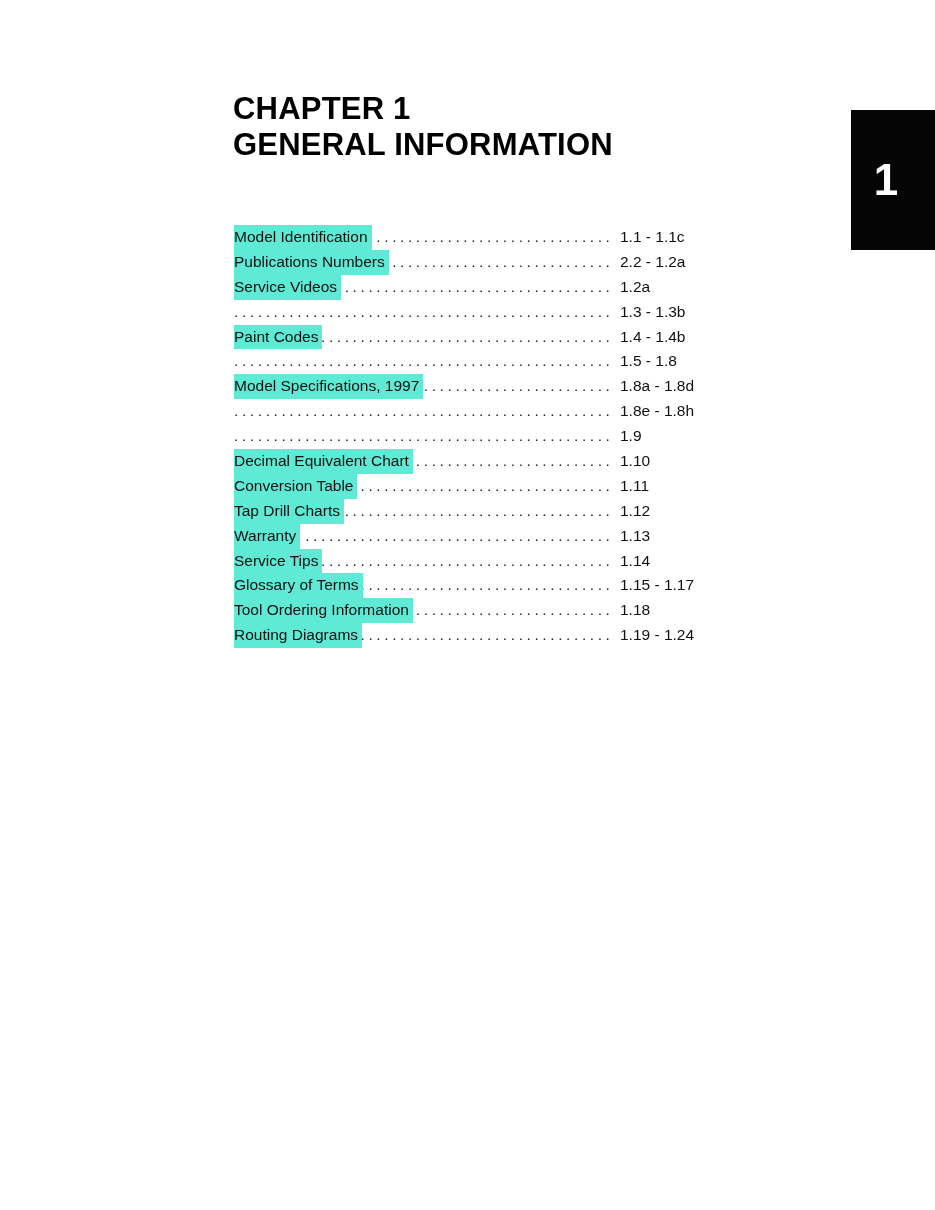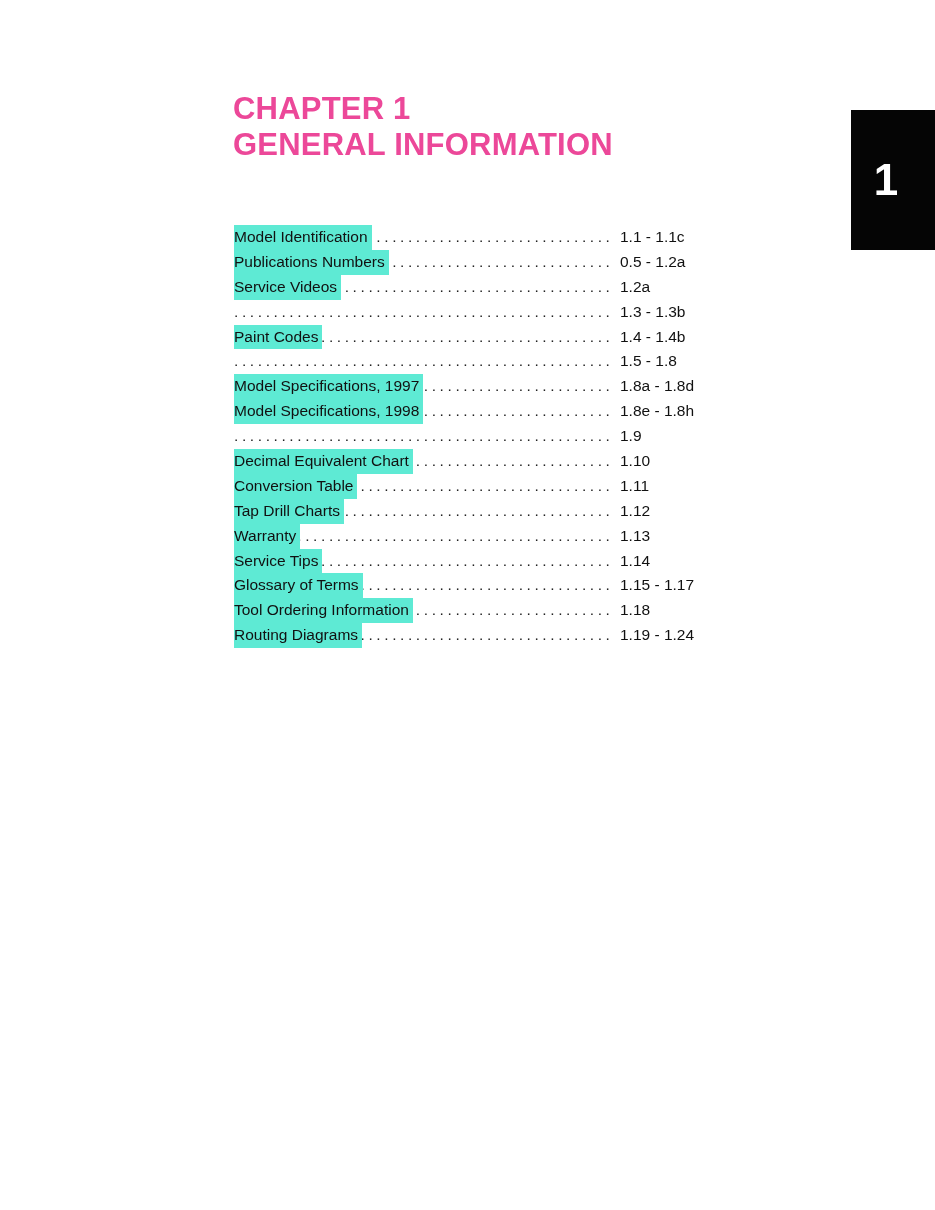--- a/index.html
+++ b/index.html
@@ -18,21 +18,21 @@
     .chapter-title {
       position: absolute;
       left: 233px;
       top: 91px;
       margin: 0;
       font-family: "Liberation Sans", sans-serif;
       font-weight: bold;
       font-size: 31px;
       line-height: 36px;
       letter-spacing: 0.2px;
-      color: #ec4899;
+      color: #000000;
     }
     .chapter-title span {
       display: block;
     }
     .chapter-tab {
       position: absolute;
       left: 851px;
       top: 110px;
       width: 84px;
       height: 140px;
@@ -102,21 +102,21 @@
 
 <ul class="toc">
   <li class="toc-row">
     <span class="toc-leader">..................................................................</span>
     <span class="toc-label">Model Identification</span>
     <span class="toc-page">1.1 - 1.1c</span>
   </li>
   <li class="toc-row">
     <span class="toc-leader">..................................................................</span>
     <span class="toc-label">Publications Numbers</span>
-    <span class="toc-page">0.5 - 1.2a</span>
+    <span class="toc-page">2.2 - 1.2a</span>
   </li>
   <li class="toc-row">
     <span class="toc-leader">..................................................................</span>
     <span class="toc-label">Service Videos</span>
     <span class="toc-page">1.2a</span>
   </li>
   <li class="toc-row">
     <span class="toc-leader">..................................................................</span>
     <span class="toc-page">1.3 - 1.3b</span>
   </li>
@@ -129,21 +129,20 @@
     <span class="toc-leader">..................................................................</span>
     <span class="toc-page">1.5 - 1.8</span>
   </li>
   <li class="toc-row">
     <span class="toc-leader">..................................................................</span>
     <span class="toc-label">Model Specifications, 1997</span>
     <span class="toc-page">1.8a - 1.8d</span>
   </li>
   <li class="toc-row">
     <span class="toc-leader">..................................................................</span>
-    <span class="toc-label">Model Specifications, 1998</span>
     <span class="toc-page">1.8e - 1.8h</span>
   </li>
   <li class="toc-row">
     <span class="toc-leader">..................................................................</span>
     <span class="toc-page">1.9</span>
   </li>
   <li class="toc-row">
     <span class="toc-leader">..................................................................</span>
     <span class="toc-label">Decimal Equivalent Chart</span>
     <span class="toc-page">1.10</span>

